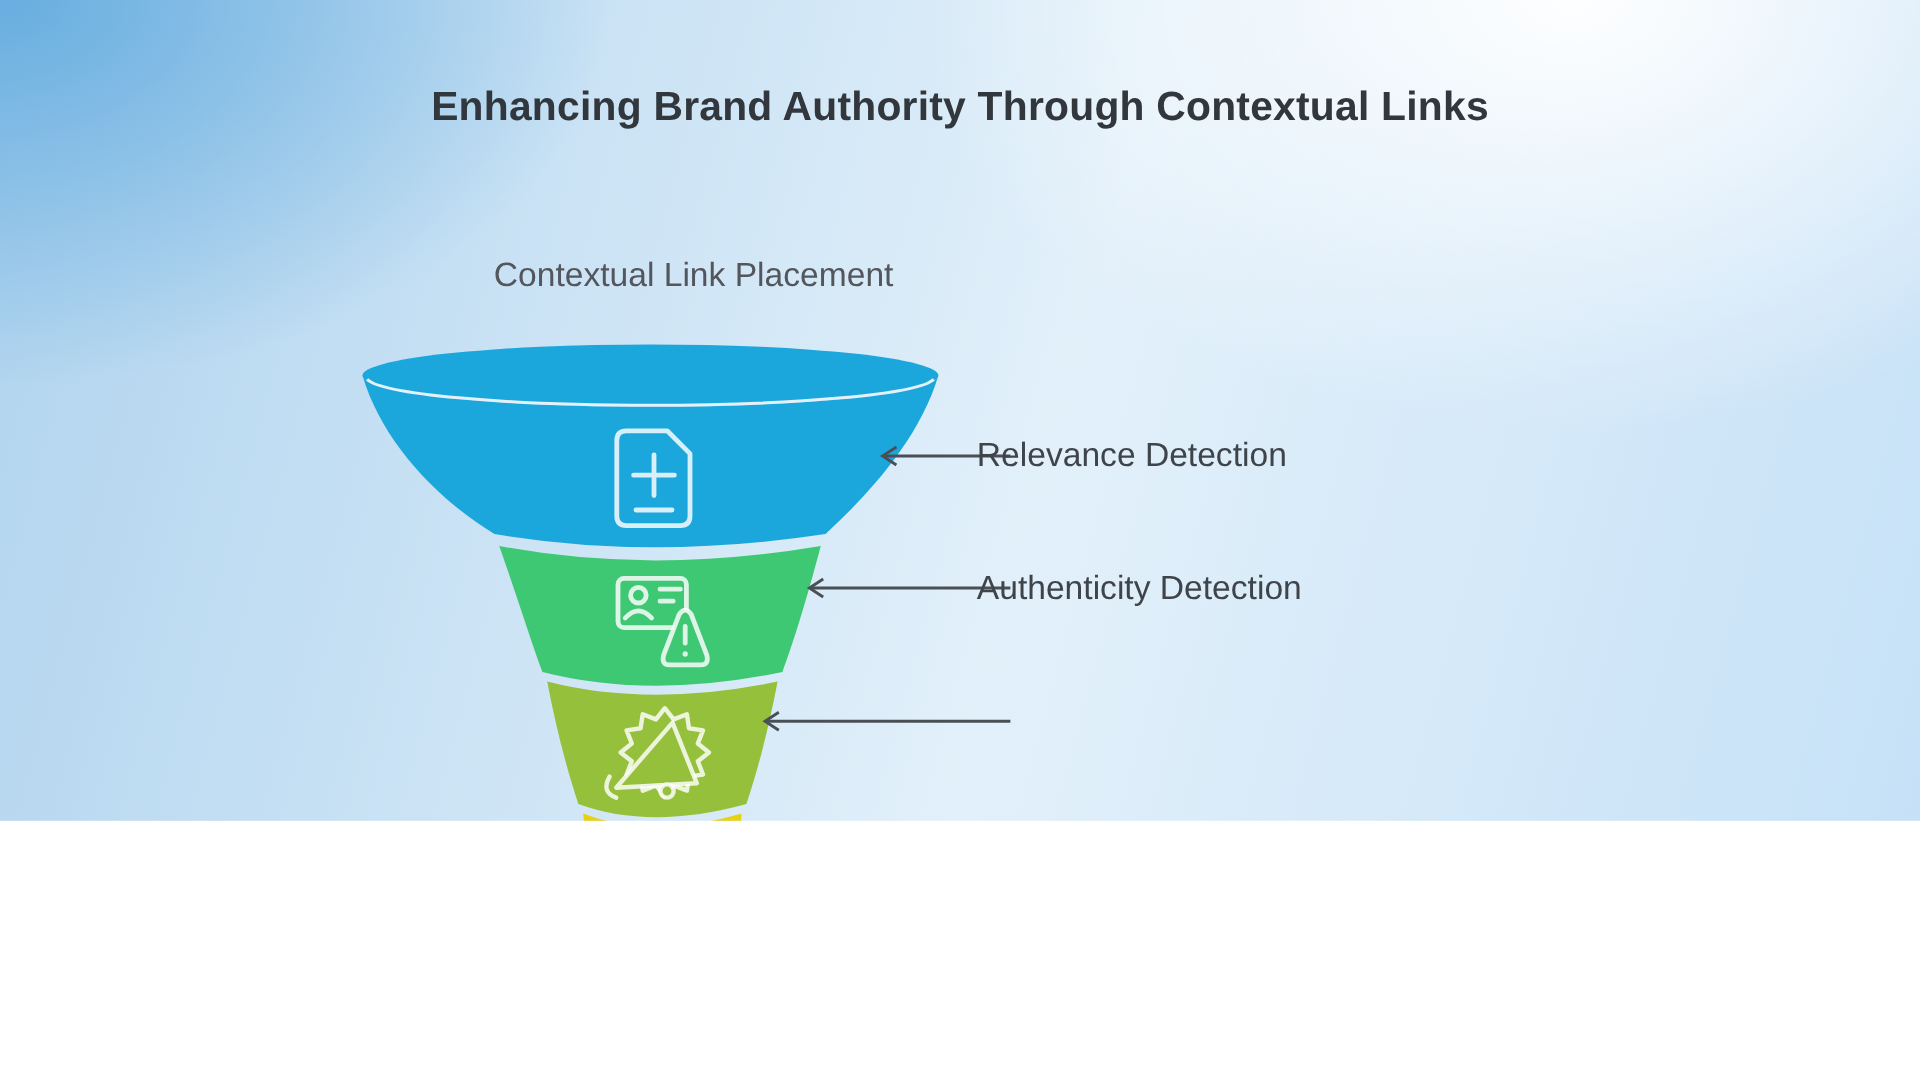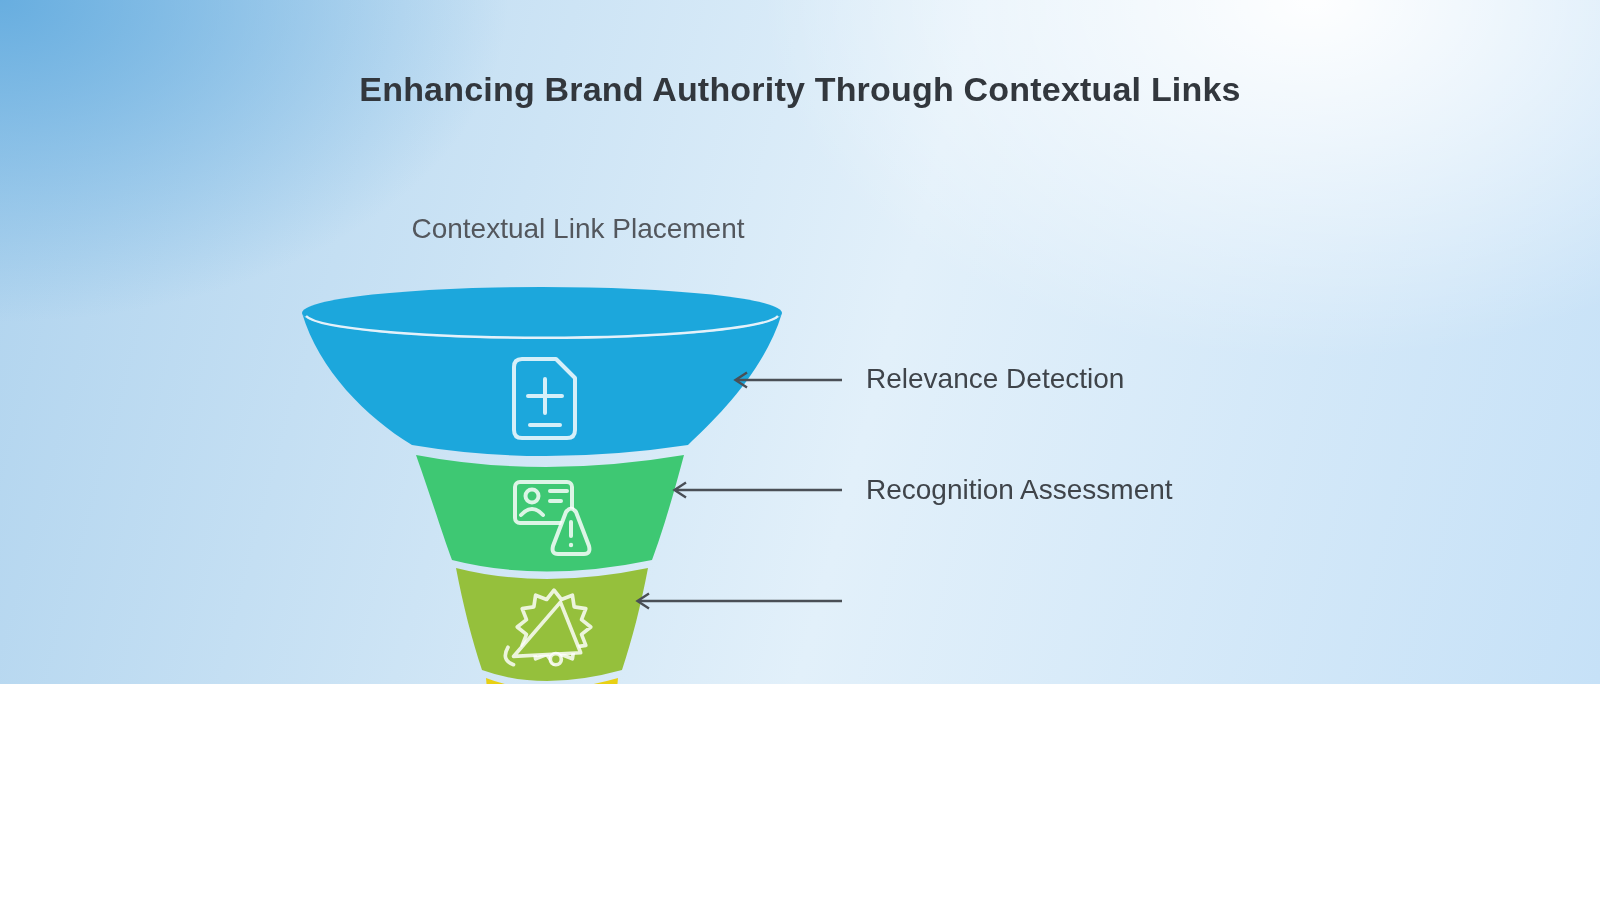--- a/index.html
+++ b/index.html
@@ -20,21 +20,21 @@
     letter-spacing:0.2px;
   }
   .annotation{
     position:absolute;
     font-size:28px;color:#53575D;
     white-space:nowrap;
   }
   .annotation.top{left:566px;top:213px;transform:translateX(-50%);margin-left:12px;}
   .annotation.bottom{left:542px;top:826px;transform:translateX(-50%);}
   .callout-label{
-    position:absolute;left:866px;
+    position:absolute;left:814px;
     font-size:28px;color:#3F444A;
     white-space:nowrap;
   }
   .arrow-svg{position:absolute;overflow:visible;}
   .funnel-svg{position:absolute;left:270px;top:275px;}
   .ic{stroke:rgba(255,255,255,0.82);stroke-width:4;stroke-linecap:round;stroke-linejoin:round;}
   .badge-num{
     fill:rgba(255,255,255,0.95);
     font-family:"Liberation Sans", sans-serif;
     font-size:17px;font-weight:700;
@@ -128,15 +128,15 @@
     </g>
   </svg>
   <svg class="arrow-svg" style="left:607px;top:701px;" width="232" height="24">
     <g fill="none" stroke-width="2.4" stroke="#4A4F56">
       <path d="M 229 12 H 8"></path>
         <path d="M 19 4.5 L 7.5 12 L 19 19.5"></path>
     </g>
   </svg>
 
   <div class="callout-label" style="top:363px;">Relevance Detection</div>
-  <div class="callout-label" style="top:474px;">Recognition Assessment</div>
+  <div class="callout-label" style="top:474px;">Authenticity Detection</div>
 
 </div>
 
 </body></html>

